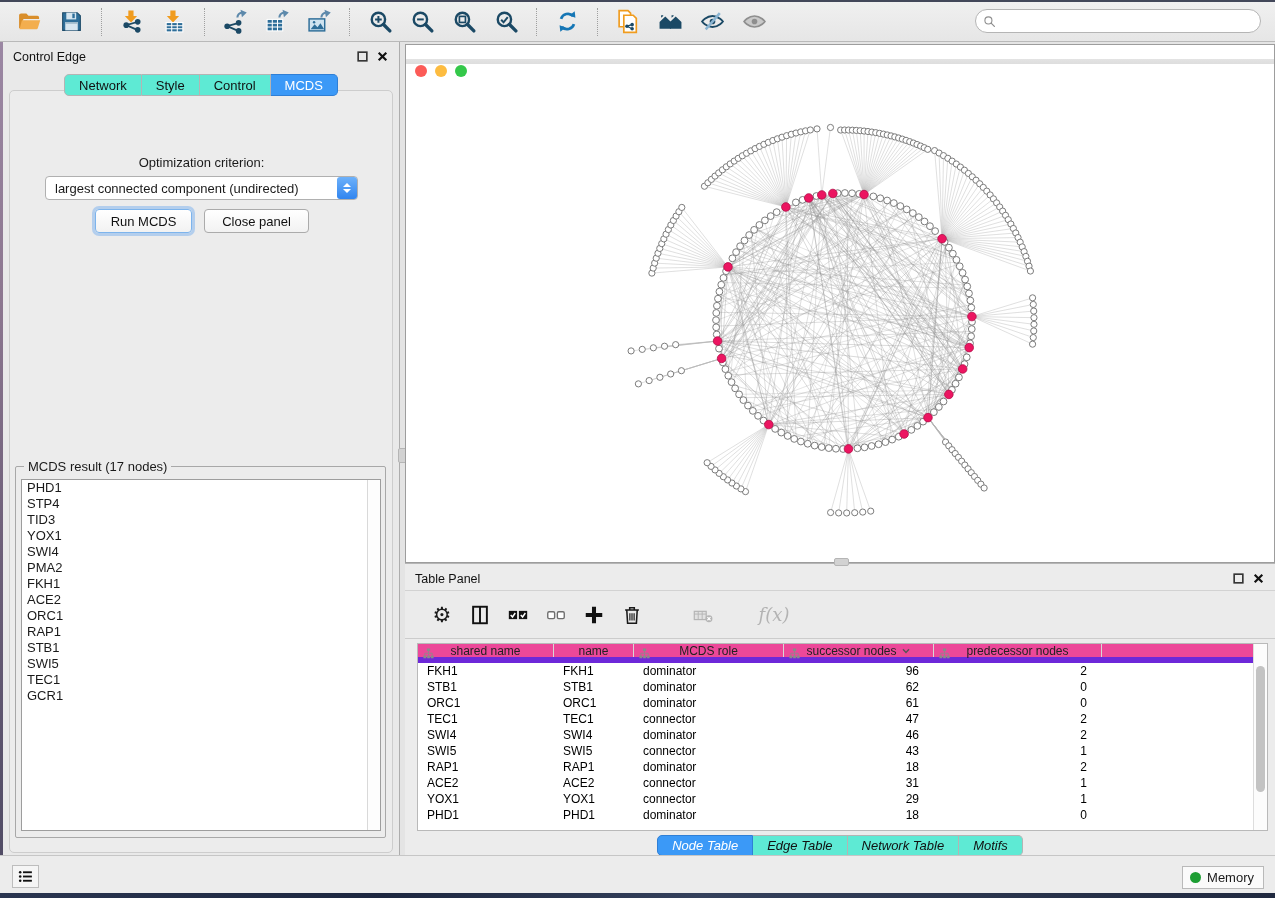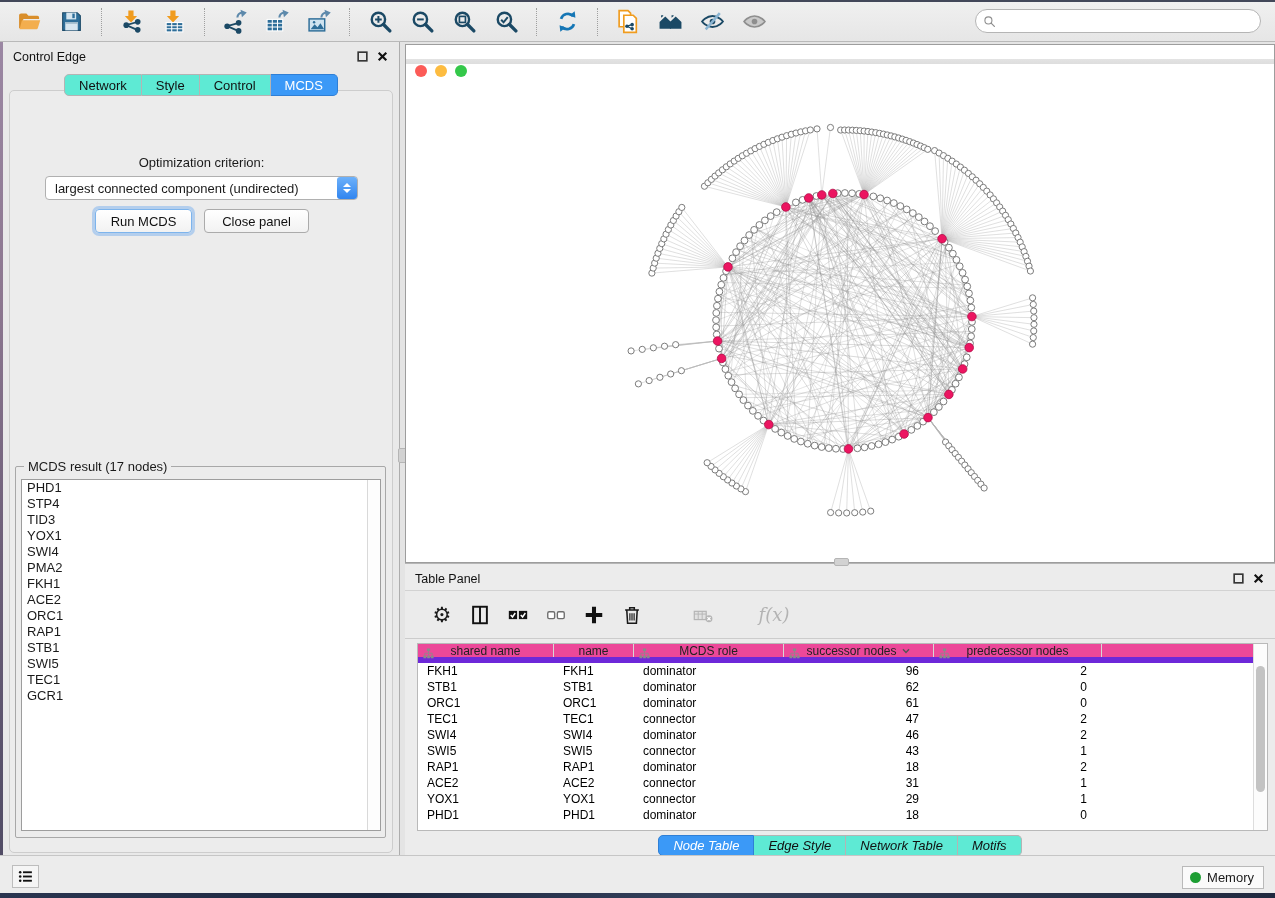--- a/index.html
+++ b/index.html
@@ -1283,21 +1283,21 @@
           <div class="td right" style="width: 150px;">18</div>
           <div class="td right" style="width: 168px;">0</div>
         </div>
       </div>
     <div id="tbody-scroll">
         <div id="tbody-thumb"></div>
       </div>
   </div>
   <div id="tp-tabs">
       <div class="seg-tab active">Node Table</div>
-      <div class="seg-tab">Edge Style</div>
+      <div class="seg-tab">Edge Table</div>
       <div class="seg-tab">Network Table</div>
       <div class="seg-tab">Motifs</div>
     </div>
 </div>
 
 <div id="status-bar">
   <div id="list-btn">
     <svg viewBox="0 0 24 24">
         <g fill="#111">
           <circle cx="4.5" cy="6" r="1.8"></circle>

